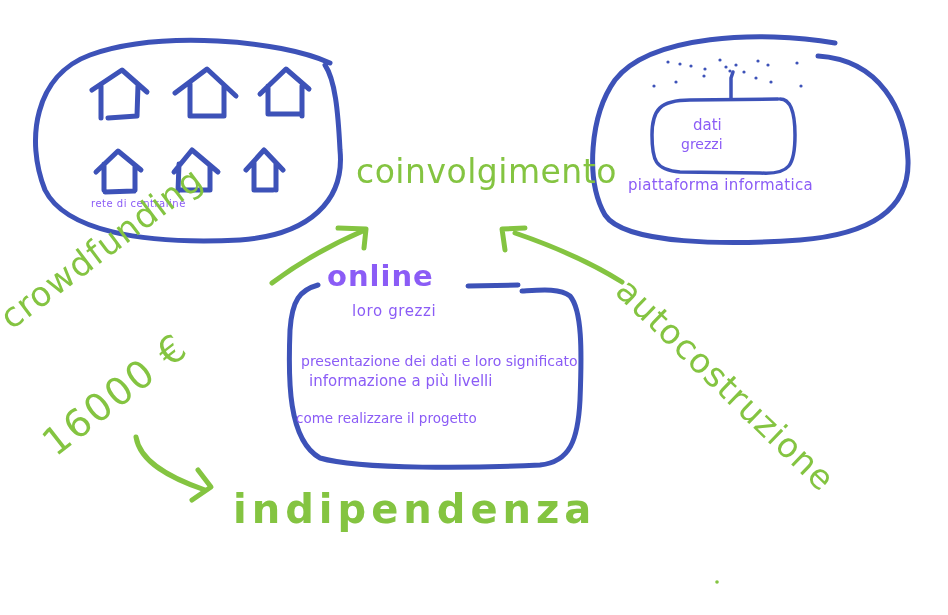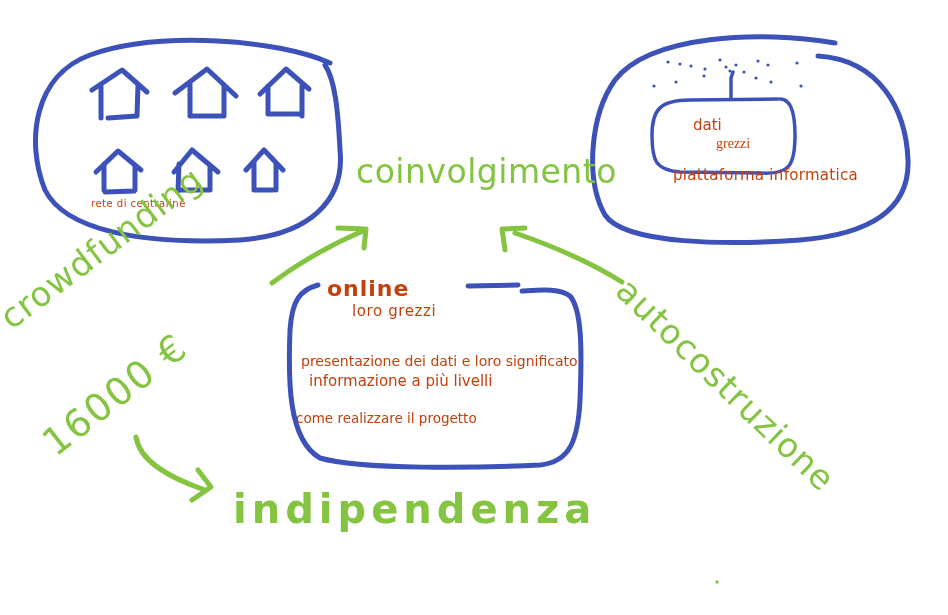--- a/index.html
+++ b/index.html
@@ -2,21 +2,21 @@
 <html><head>
   <meta charset="utf-8">
   <style>
     html, body { margin:0; padding:0; background:#ffffff; }
     body { width:948px; height:615px; position:relative; overflow:hidden; }
     svg.canvas { position:absolute; left:0; top:0; }
     .blue-stroke { fill:none; stroke:#3d52b8; stroke-width:5; stroke-linecap:round; stroke-linejoin:round; }
     .blue-thin { fill:none; stroke:#3d52b8; stroke-width:3.5; stroke-linecap:round; stroke-linejoin:round; }
     .green-stroke { fill:none; stroke:#84c441; stroke-width:5; stroke-linecap:round; stroke-linejoin:round; }
     .lbl { position:absolute; white-space:nowrap; font-family:"DejaVu Sans", sans-serif; }
-    .blue { color:#c2410c; }
+    .blue { color:#8b5cf6; }
     .green { color:#84c441; }
   </style>
 </head>
 <body>
 
 <svg class="canvas" width="948" height="615" viewBox="0 0 948 615">
 
   <g>
     <path class="blue-stroke" d="M 330 63 C 280 40, 160 30, 90 55 C 35 75, 25 140, 45 190 C 65 230, 140 245, 240 240 C 310 235, 345 200, 340 150 C 338 110, 335 80, 325 65"></path>
   </g>
@@ -82,26 +82,26 @@
   <g>
     <path class="green-stroke" d="M 136 437 C 140 462, 170 478, 205 490"></path>
     <path class="green-stroke" d="M 198 470 L 211 487 L 192 500"></path>
   </g>
   <circle cx="717" cy="582" r="1.8" fill="#84c441"></circle>
 </svg>
 
 <div class="lbl blue" style="left:91px; top:198px; font-size:10px; letter-spacing:0.5px;text-align:right;">rete di centraline</div>
 
 <div class="lbl blue" style="left:693px; top:116px; font-size:15px;">dati</div>
-<div class="lbl blue" style="left:716px; top:136px; font-size:14px;font-family:Liberation Serif, serif;">grezzi</div>
-<div class="lbl blue" style="left:628px; top:166px; font-size:15px; letter-spacing:0.3px;margin-left:45px;">piattaforma informatica</div>
+<div class="lbl blue" style="left:681px; top:136px; font-size:14px;">grezzi</div>
+<div class="lbl blue" style="left:628px; top:176px; font-size:15px; letter-spacing:0.3px;">piattaforma informatica</div>
 
 <div class="lbl green" style="left:356px; top:152px; font-size:33px; letter-spacing:0.5px;">coinvolgimento</div>
 
-<div class="lbl blue" style="left:327px; top:259px; font-size:22px; font-weight:bold; letter-spacing:1px;margin-top:17px;">online</div>
+<div class="lbl blue" style="left:327px; top:259px; font-size:29px; font-weight:bold; letter-spacing:1px;">online</div>
 <div class="lbl blue" style="left:352px; top:302px; font-size:15px; letter-spacing:0.6px;">loro grezzi</div>
 <div class="lbl blue" style="left:301px; top:353px; font-size:14px;">presentazione dei dati e loro significato</div>
 <div class="lbl blue" style="left:309px; top:372px; font-size:15px;">informazione a più livelli</div>
 <div class="lbl blue" style="left:296px; top:410px; font-size:13.5px;">come realizzare il progetto</div>
 
 <div class="lbl green" style="left:-8px; top:305px; font-size:34px; transform:rotate(-37deg); transform-origin:left top; letter-spacing:1px;">crowdfunding</div>
 <div class="lbl green" style="left:34px; top:430px; font-size:38px; transform:rotate(-38deg); transform-origin:left top; letter-spacing:2px;">16000 €</div>
 
 <div class="lbl green" style="left:636px; top:270px; font-size:34px; transform:rotate(44deg); transform-origin:left top; letter-spacing:1px;">autocostruzione</div>
 

